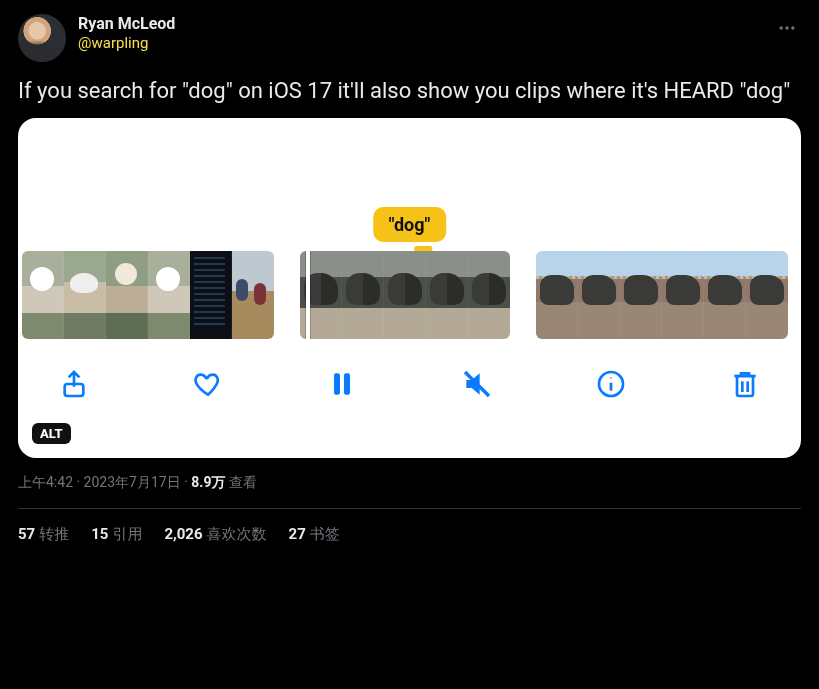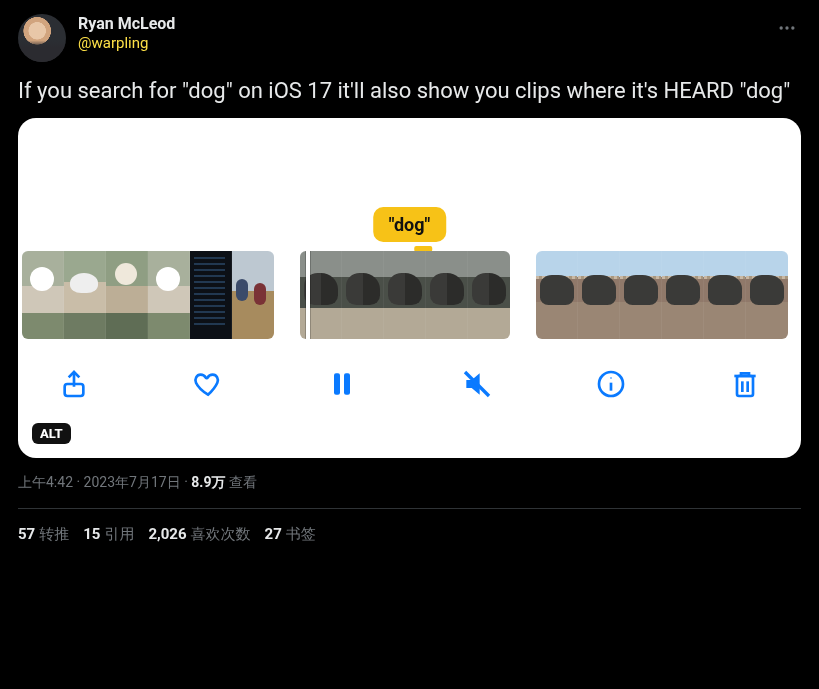--- a/index.html
+++ b/index.html
@@ -123,21 +123,21 @@
     padding: 3px 8px; border-radius: 6px;
   }
   .meta {
     margin-top: 16px;
     color: #71767b;
     font-size: 14px;
   }
   .meta strong { color: #e7e9ea; font-weight: 700; }
   .divider { height: 1px; background: #2f3336; margin-top: 16px; }
   .stats {
-    display: flex; gap: 14px;
+    display: flex; gap: 22px;
     padding-top: 16px;
     font-size: 15px;
     color: #71767b;
   }
   .stats strong { color: #e7e9ea; font-weight: 700; margin-right: 4px; }
 </style>
 </head>
 <body>
 
 <div class="tweet">

